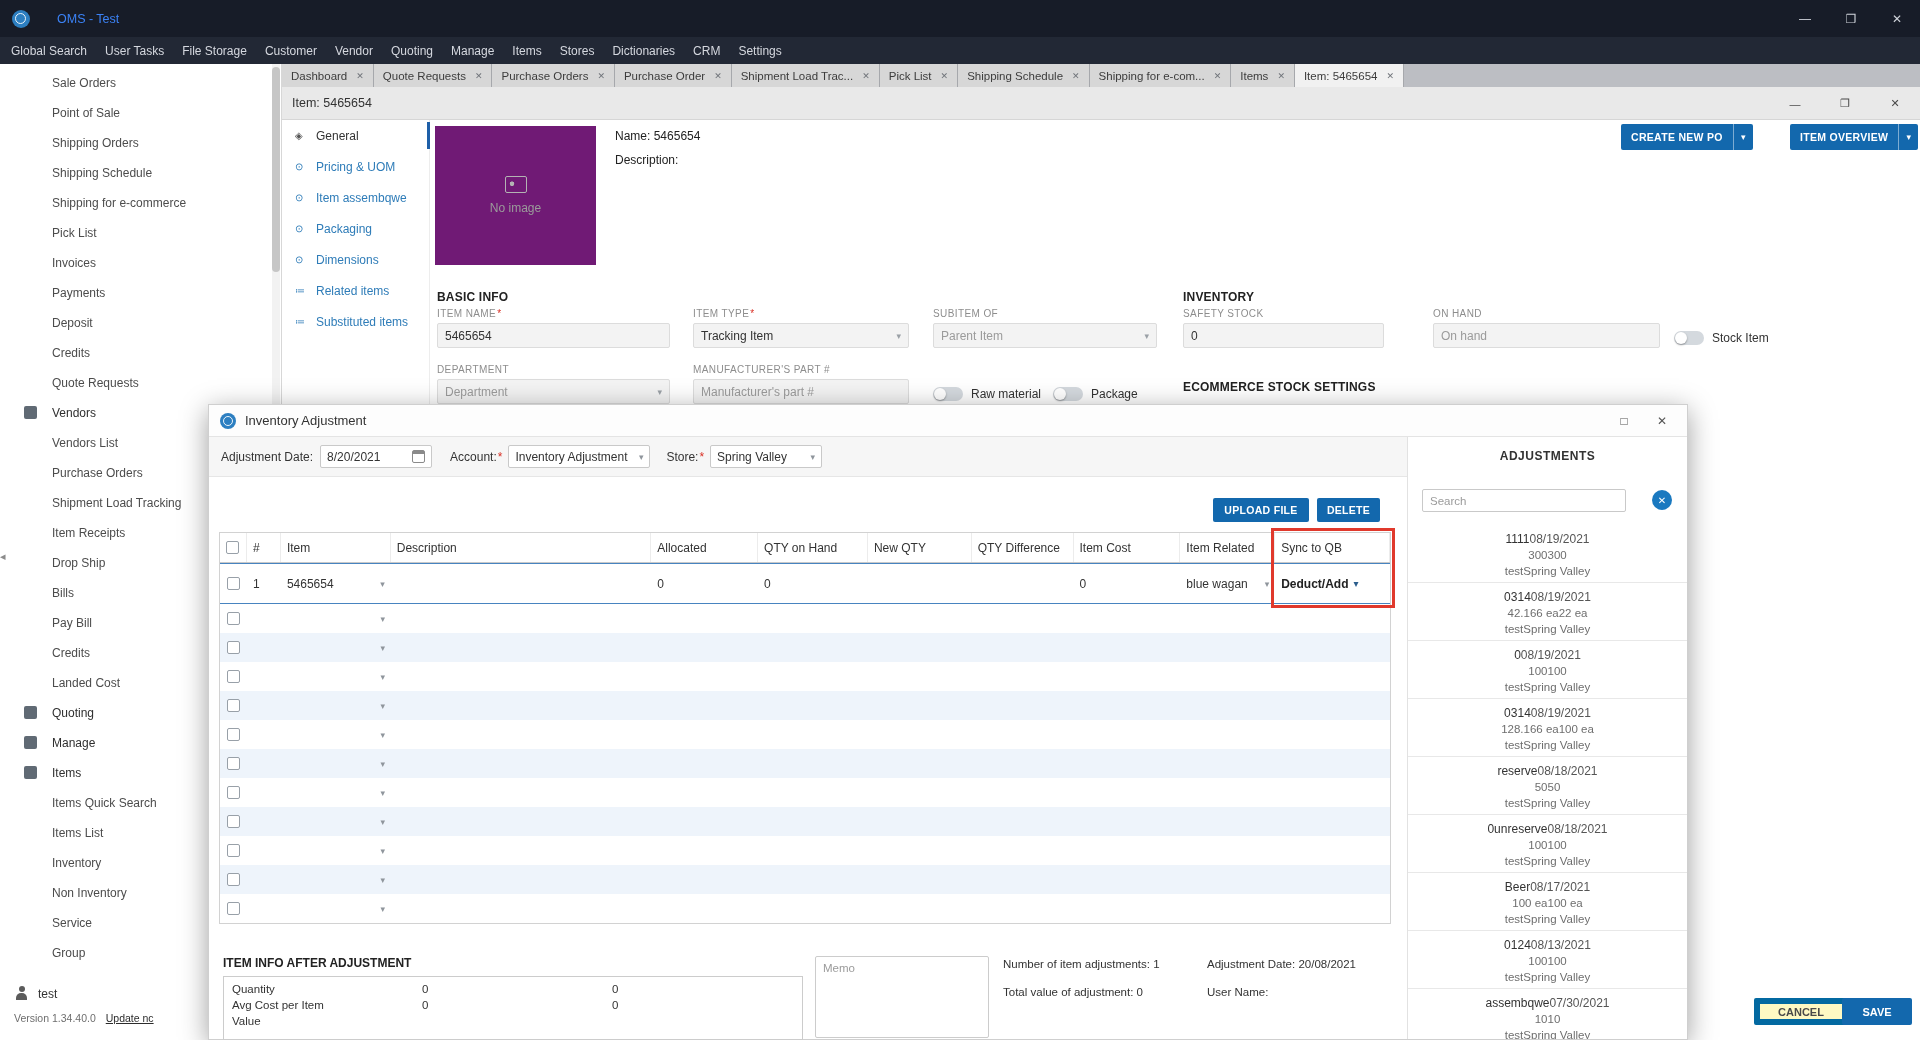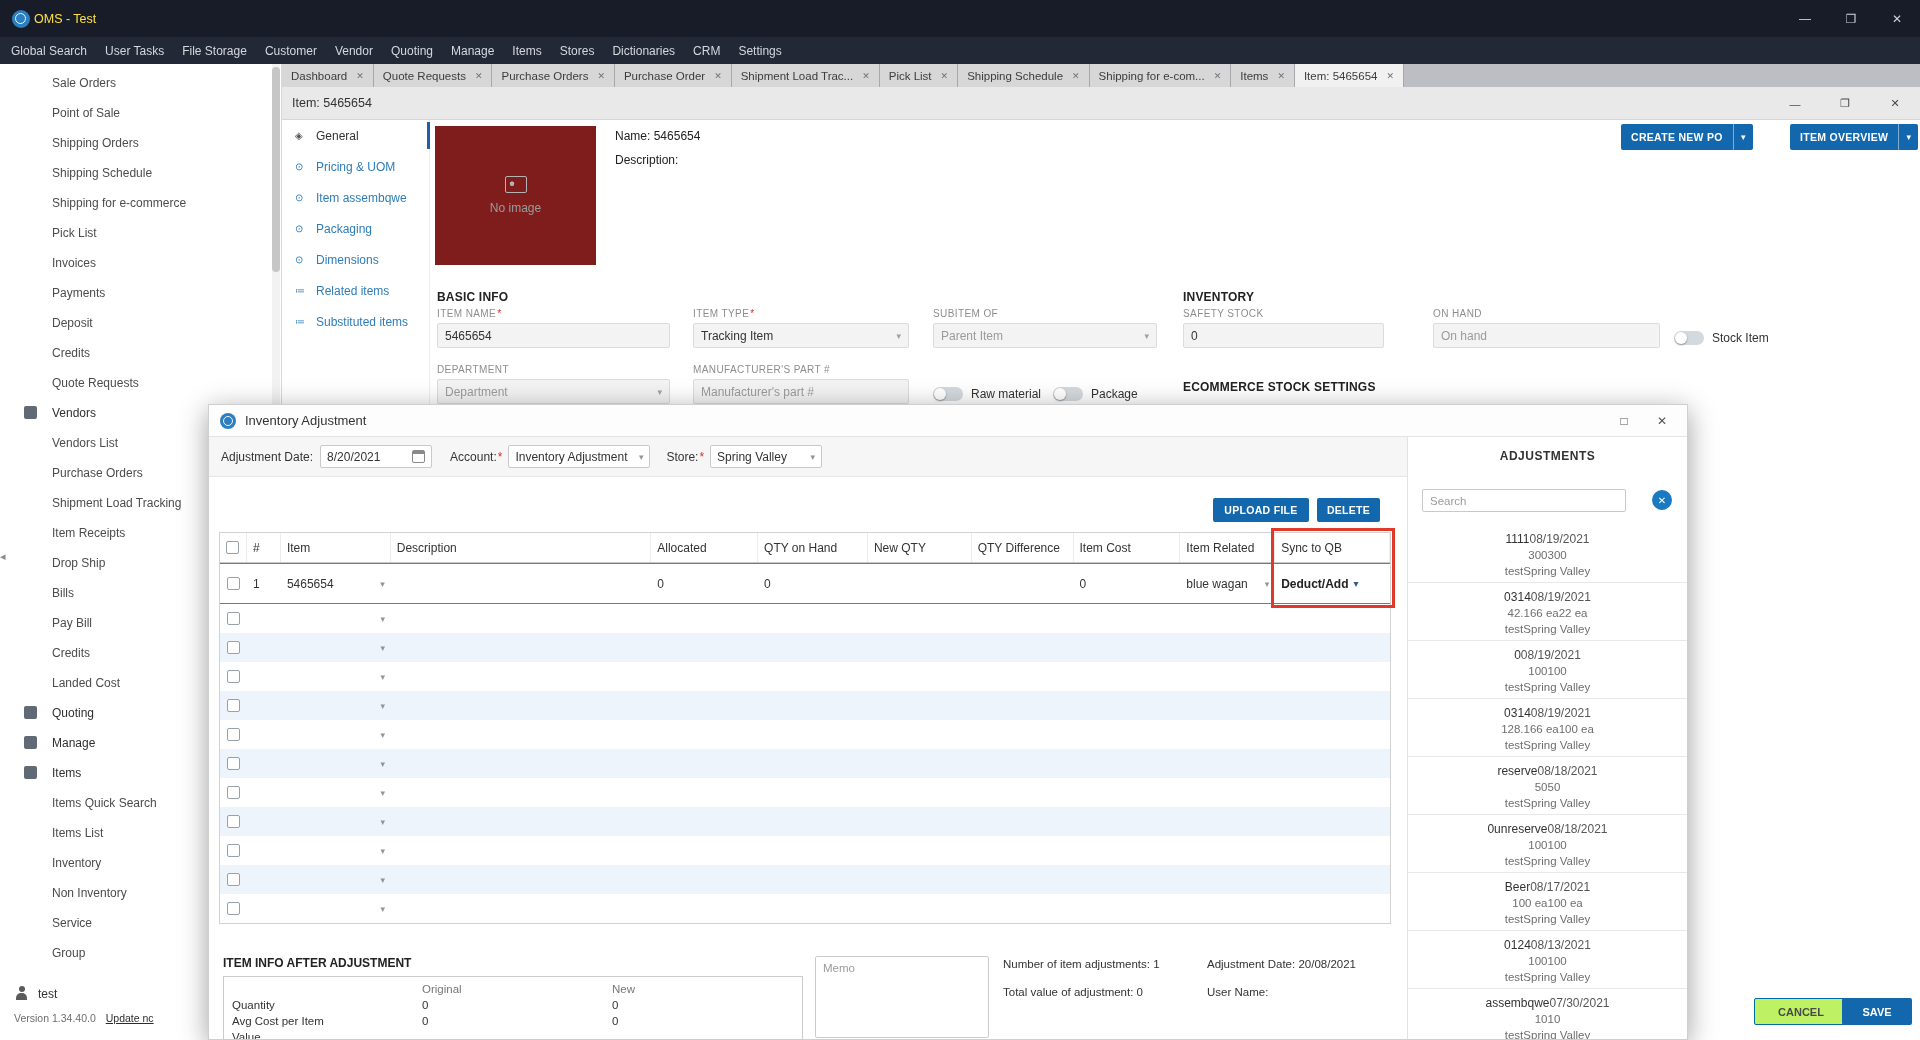--- a/index.html
+++ b/index.html
@@ -4,21 +4,21 @@
 <style>
 *{margin:0;padding:0;box-sizing:border-box}
 html,body{width:1920px;height:1040px}
 body{overflow:hidden;font-family:"Liberation Sans",sans-serif;font-size:12px;color:#333;background:#fff;position:relative}
 input,textarea{font-family:inherit;font-size:inherit;outline:none}
 
 
 .titlebar{position:absolute;left:0;top:0;width:1920px;height:37px;background:#171c28;display:flex;align-items:center;z-index:30}
 .app-logo{width:18px;height:18px;border-radius:50%;background:#2d7fc1;margin-left:12px;position:relative;flex:0 0 auto}
 .app-logo::after{content:"";position:absolute;left:3px;top:3px;width:9px;height:9px;border:1.5px solid rgba(255,255,255,.9);border-radius:50%}
-.app-title{color:#fde047;font-size:12.5px;margin-left:4px}
+.app-title{color:#3b82f6;font-size:12.5px;margin-left:27px}
 .win-controls{margin-left:auto;display:flex;height:100%}
 .win-btn{width:46px;height:100%;display:flex;align-items:center;justify-content:center;color:#cfd3da;font-size:12px}
 
 
 .menubar{position:absolute;left:0;top:37px;width:1920px;height:27px;background:#222835;display:flex;align-items:center;z-index:29;padding-left:2px}
 .menu-item{color:#d5d8df;font-size:12px;padding:0 9px;height:100%;display:flex;align-items:center;white-space:nowrap}
 
 
 .sidebar{position:absolute;left:0;top:64px;width:282px;bottom:0;background:#fff;border-right:1px solid #d7d7d7;z-index:5}
 .side-list{position:absolute;left:0;top:4px;right:10px}
@@ -48,41 +48,41 @@
 .iw-titlebar{position:absolute;left:0;top:0;right:0;height:33px;background:#e9e9e9;border-bottom:1px solid #d6d6d6}
 .iw-title{position:absolute;left:10px;top:0;line-height:33px;font-size:12.5px;color:#333}
 .iw-controls{position:absolute;right:0;top:0;height:33px;display:flex}
 .iw-btn{width:50px;height:100%;display:flex;align-items:center;justify-content:center;color:#4a4a4a;font-size:11px}
 .item-nav{position:absolute;left:0;top:33px;width:148px;bottom:0;border-right:1px solid #ededed}
 .inav-item{height:31px;display:flex;align-items:center;position:relative;padding-left:13px;color:#2e7cb8;font-size:12px;white-space:nowrap}
 .inav-item .nav-icon{width:14px;font-size:10px;margin-right:7px;color:#2e7cb8;flex:0 0 auto}
 .inav-item.active{color:#333}
 .inav-item.active .nav-icon{color:#555}
 .inav-item.active::after{content:"";position:absolute;right:-1px;top:2px;bottom:2px;width:3px;background:#1e5fa8}
-.no-image-box{position:absolute;left:153px;top:39px;width:161px;height:139px;background:#7f1d1d;display:flex;flex-direction:column;align-items:center;justify-content:center;gap:8px;color:#9b9b9b;font-size:12px}
+.no-image-box{position:absolute;left:153px;top:39px;width:161px;height:139px;background:#701a75;display:flex;flex-direction:column;align-items:center;justify-content:center;gap:8px;color:#9b9b9b;font-size:12px}
 .img-ph-icon{width:22px;height:17px;border:1px solid #b3b3b3;border-radius:2px;background:radial-gradient(circle at 30% 45%,#b3b3b3 2px,transparent 2.6px)}
 .name-line{position:absolute;left:333px;top:42px;font-size:12px;color:#222;white-space:nowrap}
 .desc-line{position:absolute;left:333px;top:66px;font-size:12px;color:#222}
 .split-btn{position:absolute;display:flex;height:26px}
 .split-main{padding:0 10px;display:flex;align-items:center;background:#1368ad;color:#fff;font-size:10.5px;font-weight:bold;letter-spacing:.3px;border-radius:2px 0 0 2px;white-space:nowrap}
 .split-caret{width:20px;display:flex;align-items:center;justify-content:center;background:#1368ad;color:#fff;border-left:1px solid rgba(255,255,255,.45);font-size:9px;border-radius:0 2px 2px 0}
 .sec-header{position:absolute;font-size:12px;font-weight:bold;color:#222;letter-spacing:.2px;white-space:nowrap}
 .fgroup{position:absolute}
 .flabel{font-size:10px;color:#8d8d8d;letter-spacing:.4px;margin-bottom:4px;white-space:nowrap}
 .req{color:#d93025;margin-left:1px}
 .finput{width:100%;height:25px;background:#f3f3f3;border:1px solid #dcdcdc;border-radius:2px;padding:0 7px;font-size:12px;color:#333}
 .finput::placeholder{color:#9b9b9b}
 .fselect{width:100%;height:25px;background:#f3f3f3;border:1px solid #dcdcdc;border-radius:2px;padding:0 7px;font-size:12px;color:#333;display:flex;align-items:center}
 .fselect .caret{margin-left:auto;color:#9aa0a6;font-size:9px}
 .fselect.ph{color:#9b9b9b}
 .toggle-row{position:absolute;display:flex;align-items:center;gap:8px;font-size:12px;color:#333;white-space:nowrap}
 .toggle{width:30px;height:14px;border-radius:8px;background:#d4d9de;position:relative;flex:0 0 auto}
 .toggle::after{content:"";position:absolute;left:1px;top:1px;width:12px;height:12px;border-radius:50%;background:#fff;box-shadow:0 1px 2px rgba(0,0,0,.35)}
 .iw-footer-btn{position:absolute;height:27px;display:flex;align-items:center;justify-content:center;font-size:11px;font-weight:bold;border-radius:2px}
-.btn-cancel{left:1472px;top:911px;width:94px;background:#bef264;border:1px solid #0369a1;color:#4a4a4a}
+.btn-cancel{left:1472px;top:911px;width:94px;background:#fef9c3;border:6px solid #0369a1;color:#4a4a4a}
 .btn-save{left:1560px;top:911px;width:70px;background:#1368ad;color:#fff}
 
 
 .modal{position:absolute;left:208px;top:404px;width:1480px;height:636px;background:#fff;z-index:10;box-shadow:0 6px 26px rgba(0,0,0,.38);border:1px solid #cfcfcf}
 .modal-titlebar{position:absolute;left:0;top:0;right:0;height:32px;background:#fdfdfd;border-bottom:1px solid #e4e4e4}
 .m-logo{position:absolute;left:11px;top:8px;width:16px;height:16px;border-radius:50%;background:#2d7fc1}
 .m-logo::after{content:"";position:absolute;left:3px;top:3px;width:8px;height:8px;border:1.4px solid rgba(255,255,255,.9);border-radius:50%}
 .m-title{position:absolute;left:36px;top:0;line-height:32px;font-size:13px;color:#333}
 .m-winbtn{position:absolute;top:0;width:30px;height:32px;display:flex;align-items:center;justify-content:center;color:#555;font-size:12px}
 .modal-toolbar{position:absolute;left:0;top:32px;width:1198px;height:40px;background:#f6f6f6;border-bottom:1px solid #e6e6e6;display:flex;align-items:center;padding-left:12px}
@@ -687,25 +687,20 @@
             <span class="caret">▾</span>
           </div>
         </div>
     </div>
   </div>
 
   <div class="red-box"></div>
 
   <div class="iinfo-header">ITEM INFO AFTER ADJUSTMENT</div>
   <div class="iinfo-box">
-    <div class="iinfo-row iinfo-head">
-      <span class="c1"></span>
-      <span class="c2">Original</span>
-      <span class="c3">New</span>
-    </div>
     <div class="iinfo-row">
         <span class="c1">Quantity</span>
         <span class="c2">0</span>
         <span class="c3">0</span>
       </div>
       <div class="iinfo-row">
         <span class="c1">Avg Cost per Item</span>
         <span class="c2">0</span>
         <span class="c3">0</span>
       </div>

